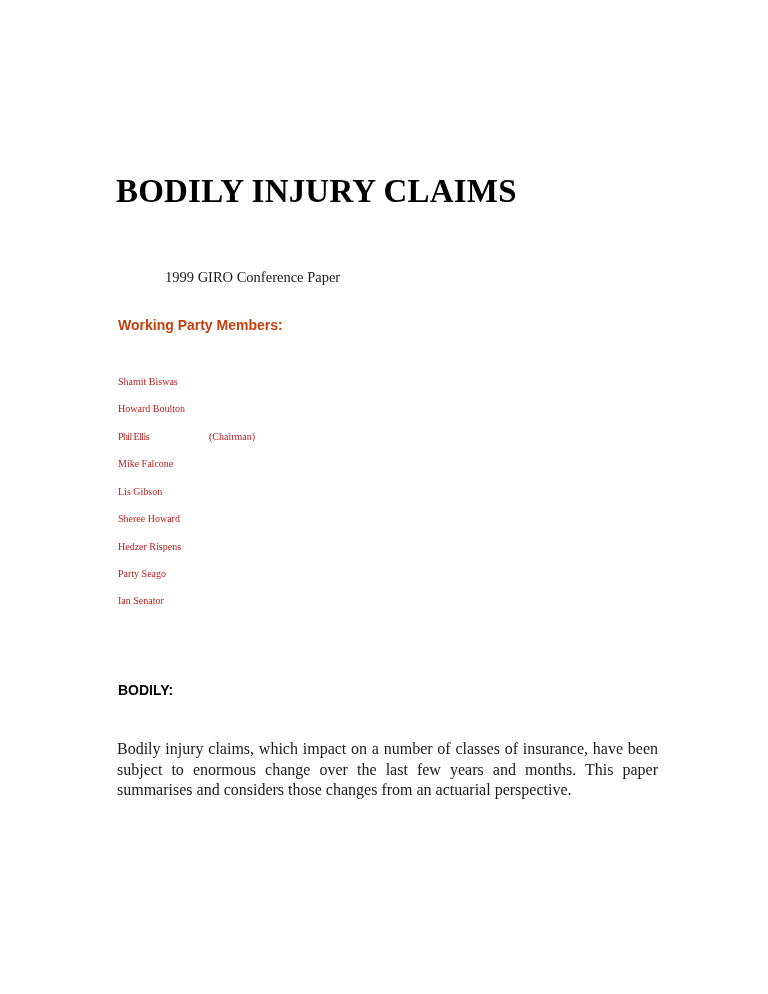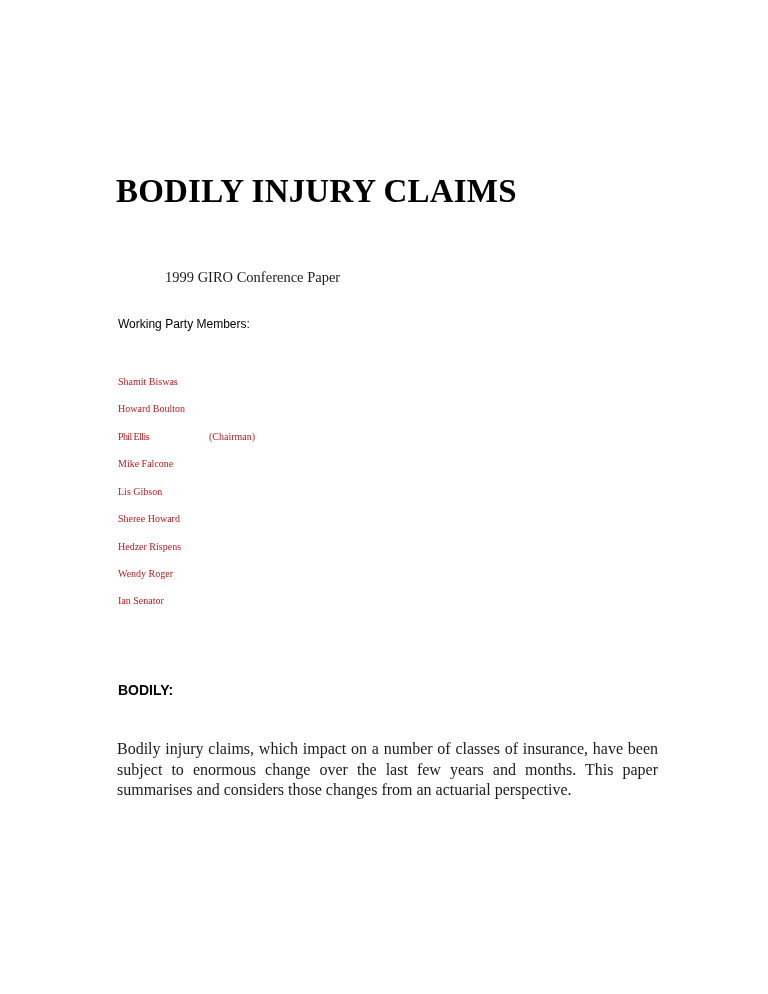--- a/index.html
+++ b/index.html
@@ -2,21 +2,21 @@
 <html><head>
   <meta charset="utf-8">
   <style>
     html, body { margin: 0; padding: 0; background: #ffffff; }
     body { width: 768px; height: 994px; position: relative; overflow: hidden; color: #111; }
     .serif { font-family: "Liberation Serif", "DejaVu Serif", serif; }
     .sans { font-family: "Liberation Sans", "DejaVu Sans", sans-serif; }
     .abs { position: absolute; white-space: nowrap; }
     #title { left: 116px; top: 173px; font-size: 33px; font-weight: bold; letter-spacing: 0.2px; color: #000; }
     #subtitle { left: 117px; top: 269px; font-size: 14.5px; color: #1a1a1a; margin-left: 48px; }
-    #wp-heading { left: 118px; top: 317px; font-size: 12px; font-weight: normal; color: #000000; }
+    #wp-heading { left: 118px; top: 317px; font-size: 14px; font-weight: bold; color: #c2410c; }
     .member { left: 118px; font-size: 10px; color: #b91c1c; }
     .member .role { position: absolute; left: 91px; }
     #summary-heading { left: 118px; top: 682px; font-size: 14px; font-weight: bold; color: #000; }
     #summary-body { position: absolute; left: 117px; top: 739px; width: 541px; font-size: 16px; line-height: 20.5px; text-align: justify; color: #1a1a1a; }
   </style>
 </head>
 <body>
 
 <div>
   <div id="title" class="abs serif">BODILY INJURY CLAIMS</div>
@@ -40,21 +40,21 @@
     <div class="abs serif member" style="top:486px">
       <span>Lis Gibson</span>
     </div>
     <div class="abs serif member" style="top:513px">
       <span>Sheree Howard</span>
     </div>
     <div class="abs serif member" style="top:541px">
       <span>Hedzer Rispens</span>
     </div>
     <div class="abs serif member" style="top:568px">
-      <span>Wendy Roger</span>
+      <span>Party Seago</span>
     </div>
     <div class="abs serif member" style="top:595px">
       <span>Ian Senator</span>
     </div>
   </div>
 
   <div id="summary-heading" class="abs sans">BODILY:</div>
   <div id="summary-body" class="serif">Bodily injury claims, which impact on a number of classes of insurance, have been subject to enormous change over the last few years and months.  This paper summarises and considers those changes from an actuarial perspective.</div>
 </div>
 

